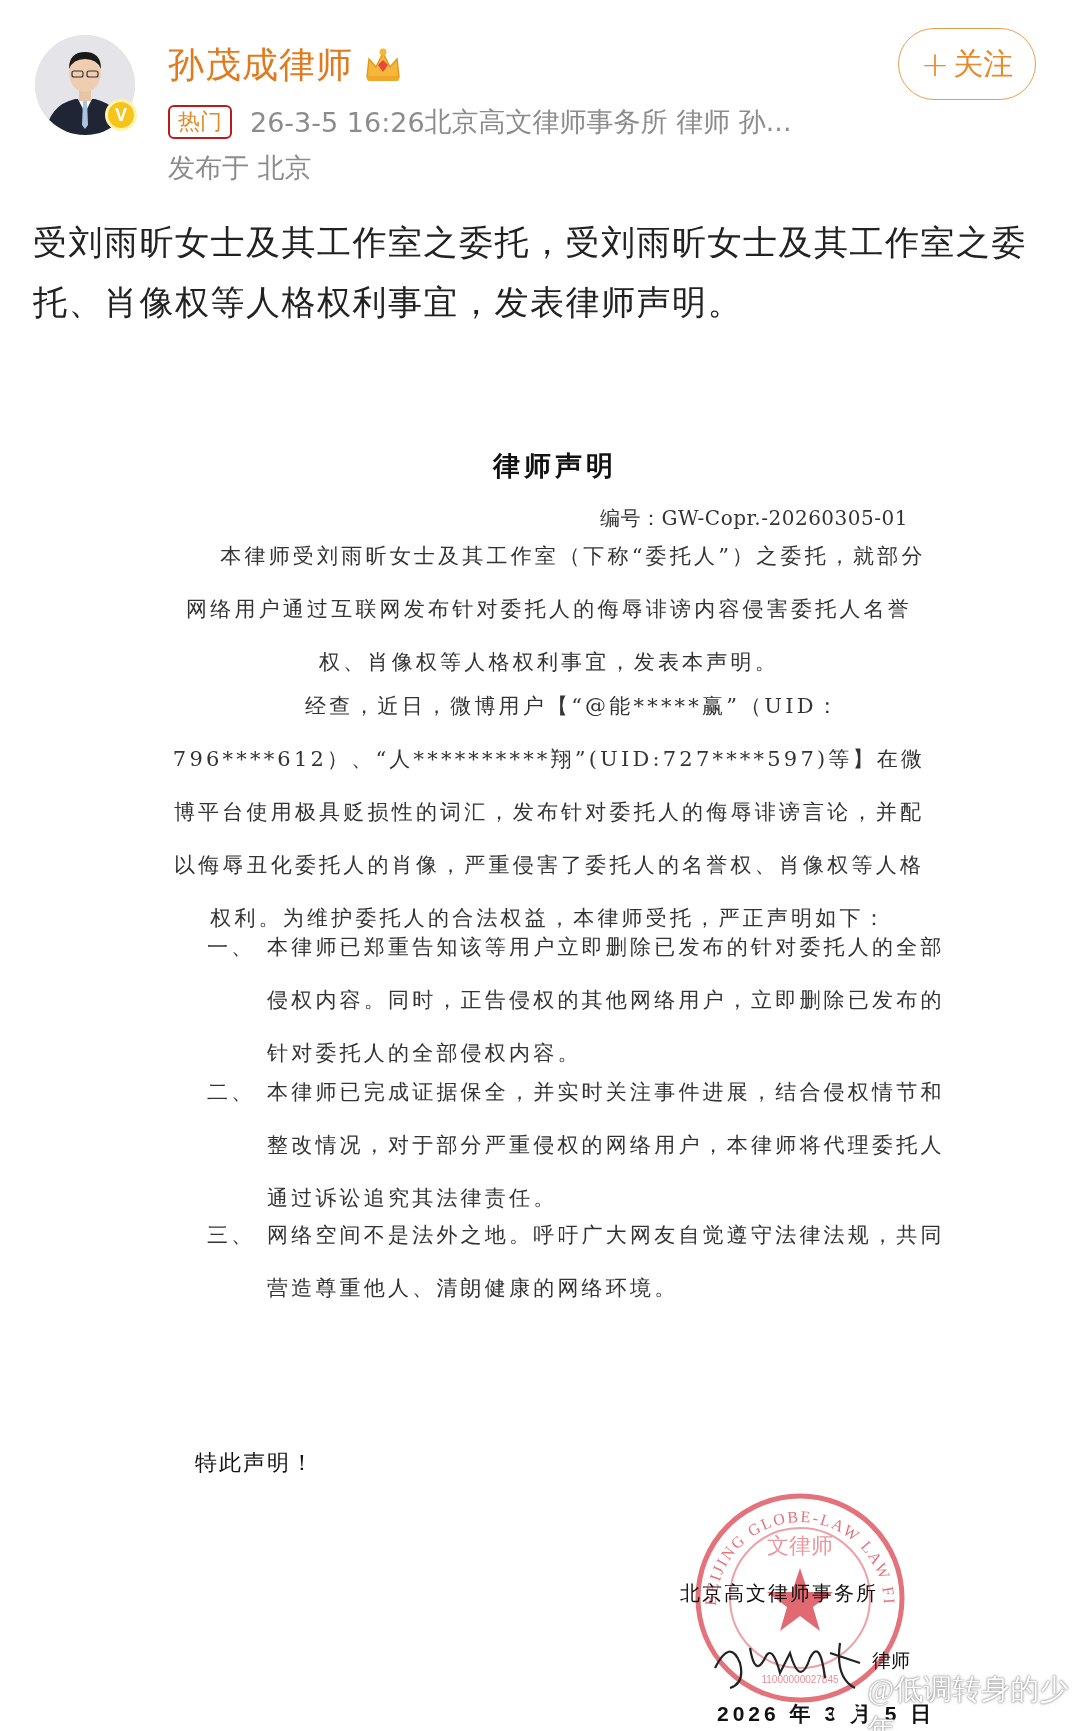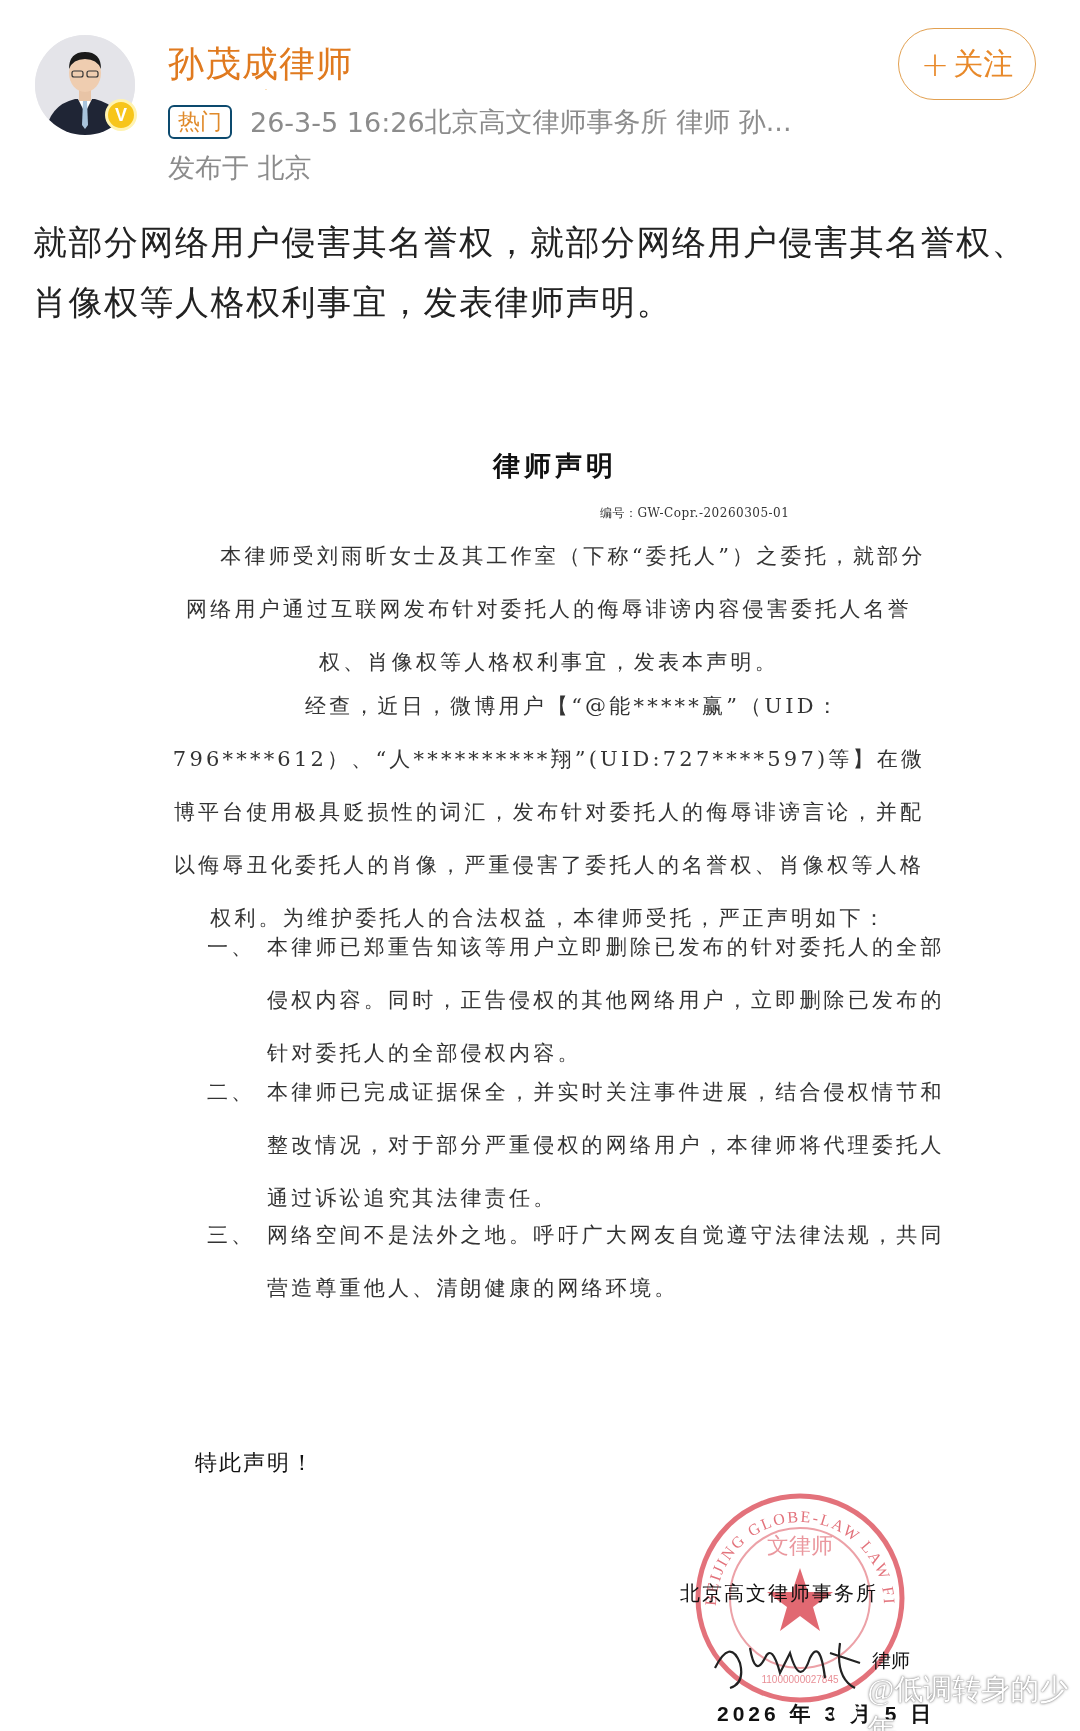--- a/index.html
+++ b/index.html
@@ -11,26 +11,26 @@
     .avatar {
       width: 100px; height: 100px; border-radius: 50%; overflow: hidden;
       background: #e6e6ea; position: relative;
     }
     .avatar svg { display: block; }
     .vbadge {
       position: absolute; right: -2px; bottom: 4px; width: 32px; height: 32px; border-radius: 50%;
       background: #f7c51a; border: 3px solid #fff3b0; color: #fff; font-weight: bold;
       font-size: 18px; line-height: 26px; text-align: center; font-family: "Liberation Sans", sans-serif;
     }
-    .name-row { position: absolute; left: 168px; top: 40px; height: 50px; display: flex; align-items: center; flex-direction: column; }
+    .name-row { position: absolute; left: 168px; top: 40px; height: 50px; display: flex; align-items: center; }
     .username { font-size: 36px; color: #e07a1f; letter-spacing: 1px; }
     .crown { margin-left: 10px; width: 40px; height: 36px; }
     .meta-row { position: absolute; left: 168px; top: 104px; display: flex; align-items: center; font-size: 27px; color: #8c8c8c; white-space: nowrap; }
     .hot-badge {
-      border: 2px solid #0c4a6e; color: #e08a2a; border-radius: 6px; font-size: 22px;
+      border: 2px solid #b91c1c; color: #e08a2a; border-radius: 6px; font-size: 22px;
       padding: 1px 8px; line-height: 28px; margin-right: 18px;
     }
     .meta-time { }
     .location { position: absolute; left: 168px; top: 150px; font-size: 27px; color: #8c8c8c; }
 
     .follow-btn {
       position: absolute; left: 898px; top: 28px; width: 138px; height: 72px; border-radius: 36px;
       border: 1.5px solid #e2a050; color: #e8892a; font-size: 30px; display: flex; align-items: center; justify-content: center;
       background: #fff;
     }
@@ -43,21 +43,21 @@
 
     .doc {
       position: absolute; left: 0; top: 380px; width: 1080px; height: 1351px; background: #fff;
       font-family: "DejaVu Serif", "Liberation Serif", serif; color: #2a2a2a;
     }
     .doc-title {
       position: absolute; left: 0; width: 1080px; top: 68px; text-align: center; font-size: 27px; font-weight: bold;
       letter-spacing: 4px; color: #111; padding-left: 30px;
     }
     .doc-number {
-      position: absolute; left: 600px; top: 125px; font-size: 12px; color: #333; letter-spacing: 0.5px;
+      position: absolute; left: 600px; top: 125px; font-size: 20px; color: #333; letter-spacing: 0.5px;
     }
     .para { position: absolute; left: 164px; width: 770px; font-size: 21px; line-height: 53px; letter-spacing: 3.2px; color: #333; text-align: center; }
     .para .indent { display: inline-block; width: 48px; }
     .list-item { position: absolute; left: 207px; width: 740px; font-size: 21px; line-height: 53px; letter-spacing: 3.2px; color: #333; }
     .list-item .num { position: absolute; left: 0; top: 0; width: 60px; }
     .list-item .txt { position: absolute; left: 60px; width: 680px; }
     .closing { position: absolute; left: 195px; top: 1068px; font-size: 22px; font-weight: normal; color: #111; letter-spacing: 2px; }
 
     .seal-area { position: absolute; left: 660px; top: 1108px; width: 290px; height: 240px; }
     .seal { position: absolute; left: 30px; top: 0px; width: 220px; height: 220px; }
@@ -110,21 +110,21 @@
     <span>北京高文律师事务所 律师 孙...</span>
   </div>
   <div class="location">发布于 北京</div>
 
   <div class="follow-btn">
     <span class="plus">+</span>
     <span>关注</span>
   </div>
 </div>
 
-<div class="post-text">就部分网络用户侵害其名誉权，就部分网络用户侵害其名誉权、肖像权等人格权利事宜，发表律师声明。</div>
+<div class="post-text">受刘雨昕女士及其工作室之委托，受刘雨昕女士及其工作室之委托、肖像权等人格权利事宜，发表律师声明。</div>
 
 <div class="doc">
   <div class="doc-title">律师声明</div>
   <div class="doc-number">编号：GW-Copr.-20260305-01</div>
 
   <div class="para" style="top:150px;"><span class="indent"></span><span>本律师受刘雨昕女士及其工作室（下称“委托人”）之委托，就部分网络用户通过互联网发布针对委托人的侮辱诽谤内容侵害委托人名誉权、肖像权等人格权利事宜，发表本声明。</span></div>
   <div class="para" style="top:300px;"><span class="indent"></span><span>经查，近日，微博用户【“@能*****赢”（UID：796****612）、“人**********翔”(UID:727****597)等】在微博平台使用极具贬损性的词汇，发布针对委托人的侮辱诽谤言论，并配以侮辱丑化委托人的肖像，严重侵害了委托人的名誉权、肖像权等人格权利。为维护委托人的合法权益，本律师受托，严正声明如下：</span></div>
 
   <div class="list-item" style="top:541px;">
     <span class="num">一、</span>

